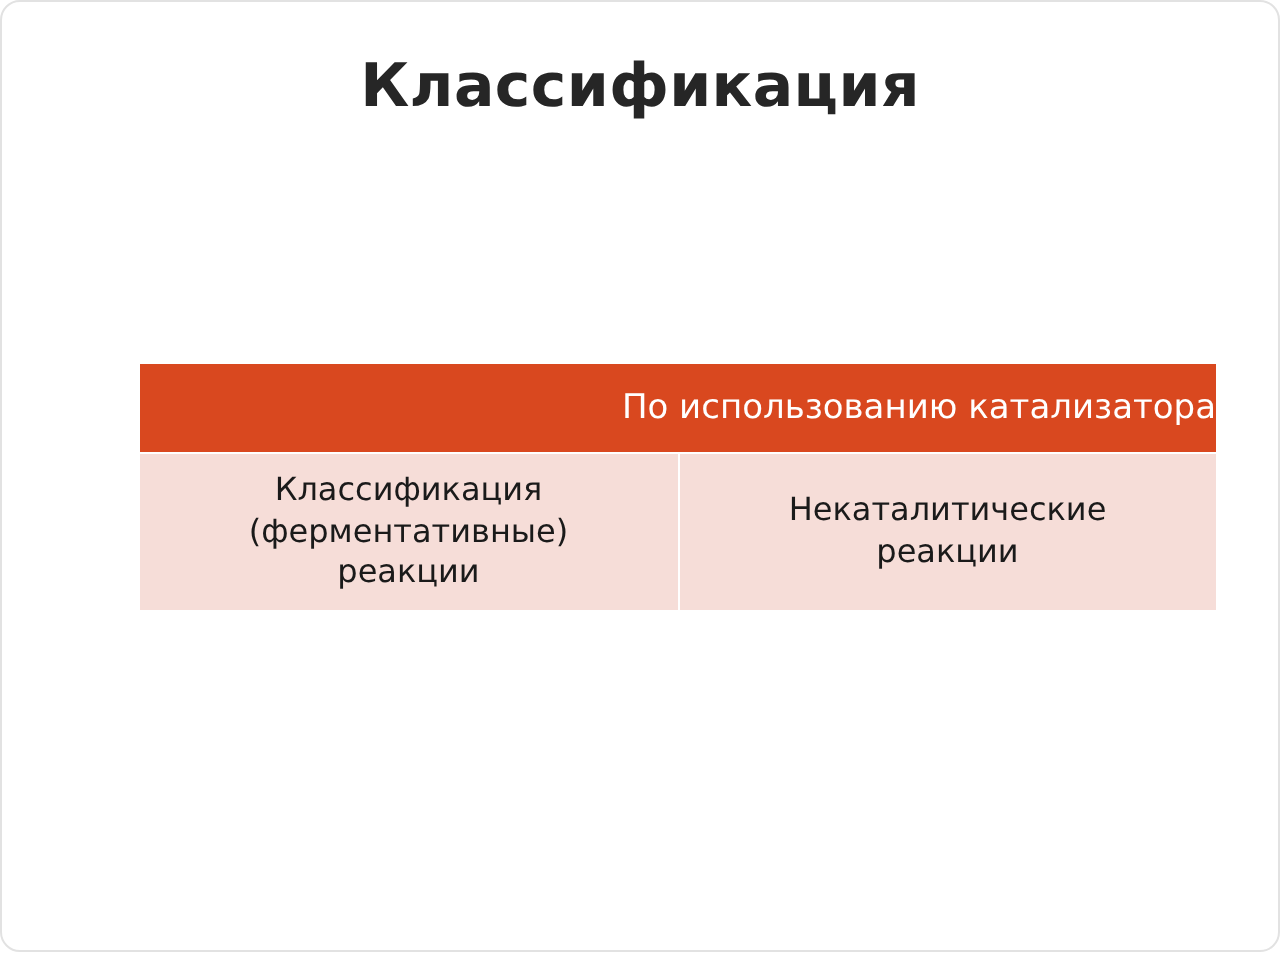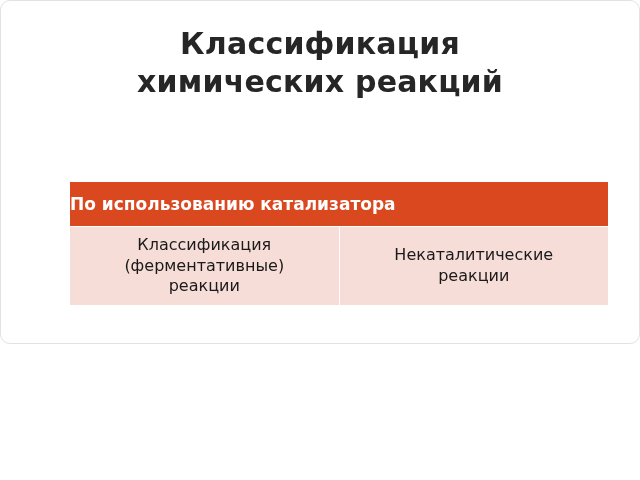--- a/index.html
+++ b/index.html
@@ -10,21 +10,21 @@
     width: 640px;
     height: 480px;
     background: #ffffff;
     font-family: "DejaVu Sans", sans-serif;
     overflow: hidden;
   }
   .slide {
     position: relative;
     box-sizing: border-box;
     width: 640px;
-    height: 344px;
+    height: 476px;
     background: #ffffff;
     border: 1px solid #e2e2e2;
     border-radius: 10px;
     padding: 0;
   }
   .slide-title {
     margin: 0;
     padding-top: 24px;
     text-align: center;
     font-size: 30px;
@@ -49,22 +49,22 @@
   }
   table.class-table td,
   table.class-table th {
     border: 1px solid #ffffff;
     padding: 0;
   }
   .head-cell {
     background: #d9481f;
     color: #ffffff;
     font-size: 17px;
-    font-weight: bold;
-    text-align: left;
+    font-weight: normal;
+    text-align: right;
     height: 44px;
     vertical-align: middle;
     padding: 6px 8px;
   }
   .body-cell {
     background: #f6ddd8;
     color: #1a1a1a;
     font-size: 16px;
     text-align: center;
     vertical-align: middle;
@@ -76,21 +76,20 @@
     display: block;
   }
 </style>
 </head>
 <body>
 
 <div class="slide">
 
   <h1 class="slide-title">
     <span class="line">Классификация</span>
-    <span class="line">химических реакций</span>
   </h1>
 
   <div class="table-wrap">
     <table class="class-table">
       <tbody>
           <tr>
         <th class="head-cell" colspan="2">По использованию катализатора</th>
       </tr>
       <tr>
         <td class="body-cell">

